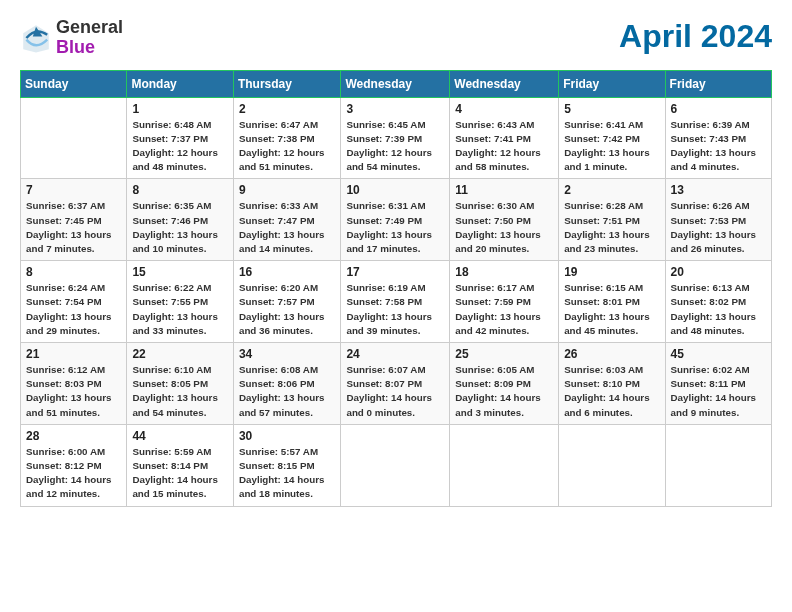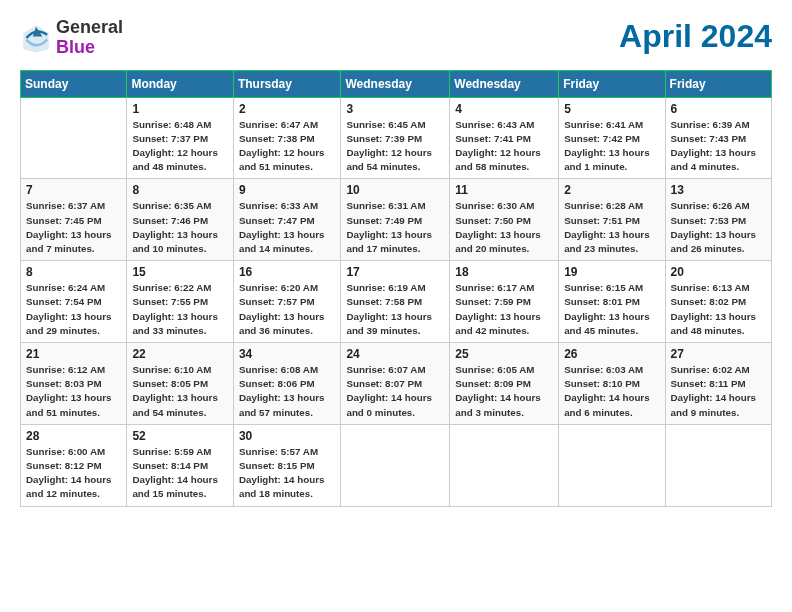--- a/index.html
+++ b/index.html
@@ -241,31 +241,31 @@
           </td>
           <td>
             <span class="day-number">25</span>
             <div class="day-info">Sunrise: 6:05 AM<br>Sunset: 8:09 PM<br>Daylight: 14 hours and 3 minutes.</div>
           </td>
           <td>
             <span class="day-number">26</span>
             <div class="day-info">Sunrise: 6:03 AM<br>Sunset: 8:10 PM<br>Daylight: 14 hours and 6 minutes.</div>
           </td>
           <td>
-            <span class="day-number">27</span>
+            <span class="day-number">45</span>
             <div class="day-info">Sunrise: 6:02 AM<br>Sunset: 8:11 PM<br>Daylight: 14 hours and 9 minutes.</div>
           </td>
         </tr>
         <tr>
           <td>
             <span class="day-number">28</span>
             <div class="day-info">Sunrise: 6:00 AM<br>Sunset: 8:12 PM<br>Daylight: 14 hours and 12 minutes.</div>
           </td>
           <td>
-            <span class="day-number">52</span>
+            <span class="day-number">44</span>
             <div class="day-info">Sunrise: 5:59 AM<br>Sunset: 8:14 PM<br>Daylight: 14 hours and 15 minutes.</div>
           </td>
           <td>
             <span class="day-number">30</span>
             <div class="day-info">Sunrise: 5:57 AM<br>Sunset: 8:15 PM<br>Daylight: 14 hours and 18 minutes.</div>
           </td>
           <td class="empty-cell"></td>
           <td class="empty-cell"></td>
           <td class="empty-cell"></td>
           <td class="empty-cell"></td>

